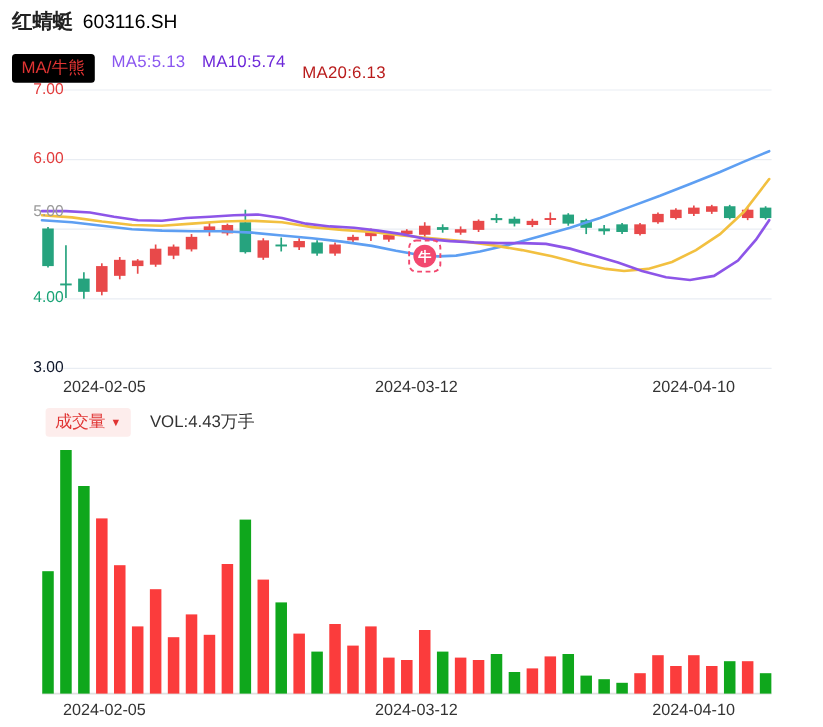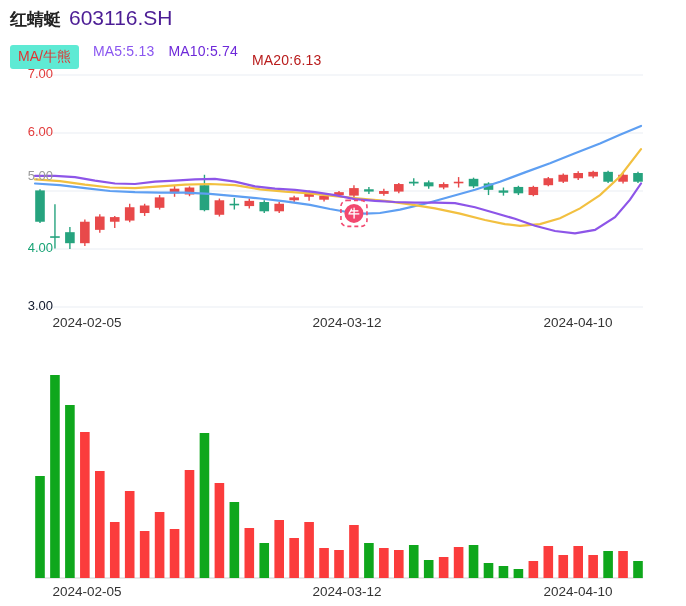--- a/index.html
+++ b/index.html
@@ -1,20 +1,20 @@
 <!DOCTYPE html>
 <html><head>
 <meta charset="utf-8">
 <style>
   html,body{margin:0;padding:0;background:#fff;}
   .page{position:relative;width:686px;height:606px;background:#ffffff;overflow:hidden;
         font-family:"Liberation Sans","DejaVu Sans",sans-serif;}
   .title-row{position:absolute;left:10px;top:6px;display:flex;align-items:baseline;gap:8px;}
   .stock-name{font-size:17px;font-weight:bold;color:#222;}
-  .stock-code{font-size:21px;color:#4c1d95;}
+  .stock-code{font-size:16px;color:#000000;}
   .legend-row{position:absolute;left:10px;top:33px;display:flex;align-items:center;gap:14px;font-size:14px;}
   .badge{padding:3px 8px;border-radius:3px;display:inline-flex;align-items:center;gap:4px;}
   .ma-item{letter-spacing:.2px;}
   .axis-label{position:absolute;font-size:13px;width:46px;text-align:right;left:7px;}
   .date-label{position:absolute;font-size:13.5px;color:#333;transform:translateX(-50%);white-space:nowrap;}
   .vol-row{position:absolute;left:38px;top:340px;display:flex;align-items:center;gap:16px;font-size:14px;}
   .arrow{font-size:9px;line-height:1;}
   svg{position:absolute;left:0;top:0;}
 </style>
 </head>
@@ -159,34 +159,41 @@
       <circle cx="353.95" cy="213.38000000000002" r="9.5" fill="#f2486f"></circle>
       <text x="353.95" y="217.38000000000002" text-anchor="middle" font-size="11" font-weight="bold" fill="#ffffff">牛</text>
     </svg>
 
   <div class="title-row">
     <span class="stock-name">红蜻蜓</span>
     <span class="stock-code">603116.SH</span>
   </div>
 
   <div class="legend-row">
-    <span class="badge" style="color: rgb(224, 52, 51); background: #5eead4; margin-top: 12px;">MA/牛熊</span>
+    <span class="badge" style="color: rgb(224, 52, 51); background: #000000; margin-top: 12px;">MA/牛熊</span>
     <span class="ma-item" style="color: rgb(138, 86, 240);">MA5:5.13</span>
     <span class="ma-item" style="color: #6d28d9;">MA10:5.74</span>
     <span class="ma-item" style="color: #b91c1c; margin-top: 17px;">MA20:6.13</span>
   </div>
 
   <span class="axis-label" style="top: 66px; color: rgb(226, 59, 59);">7.00</span>
   <span class="axis-label" style="top: 124px; color: rgb(226, 59, 59);">6.00</span>
   <span class="axis-label" style="top: 168px; color: rgb(153, 153, 153);">5.00</span>
   <span class="axis-label" style="top: 240px; color: rgb(24, 163, 117);">4.00</span>
   <span class="axis-label" style="top: 298px; color: #0f172a;">3.00</span>
 
   <span class="date-label" style="left: 87px; top: 315px; color: rgb(51, 51, 51);">2024-02-05</span>
   <span class="date-label" style="left: 347px; top: 315px; color: rgb(51, 51, 51);">2024-03-12</span>
   <span class="date-label" style="left: 578px; top: 315px; color: rgb(51, 51, 51);">2024-04-10</span>
 
+  <div class="vol-row">
+    <span class="badge" style="color: rgb(224, 52, 51); background: rgb(253, 237, 236);">
+      <span>成交量</span>
+      <span class="arrow">▼</span>
+    </span>
+    <span style="color: rgb(51, 51, 51);">VOL:4.43万手</span>
+  </div>
 
   <span class="date-label" style="left: 87px; top: 584px; color: rgb(51, 51, 51);">2024-02-05</span>
   <span class="date-label" style="left: 347px; top: 584px; color: rgb(51, 51, 51);">2024-03-12</span>
   <span class="date-label" style="left: 578px; top: 584px; color: rgb(51, 51, 51);">2024-04-10</span>
 
 </div>
 
 </body></html>

